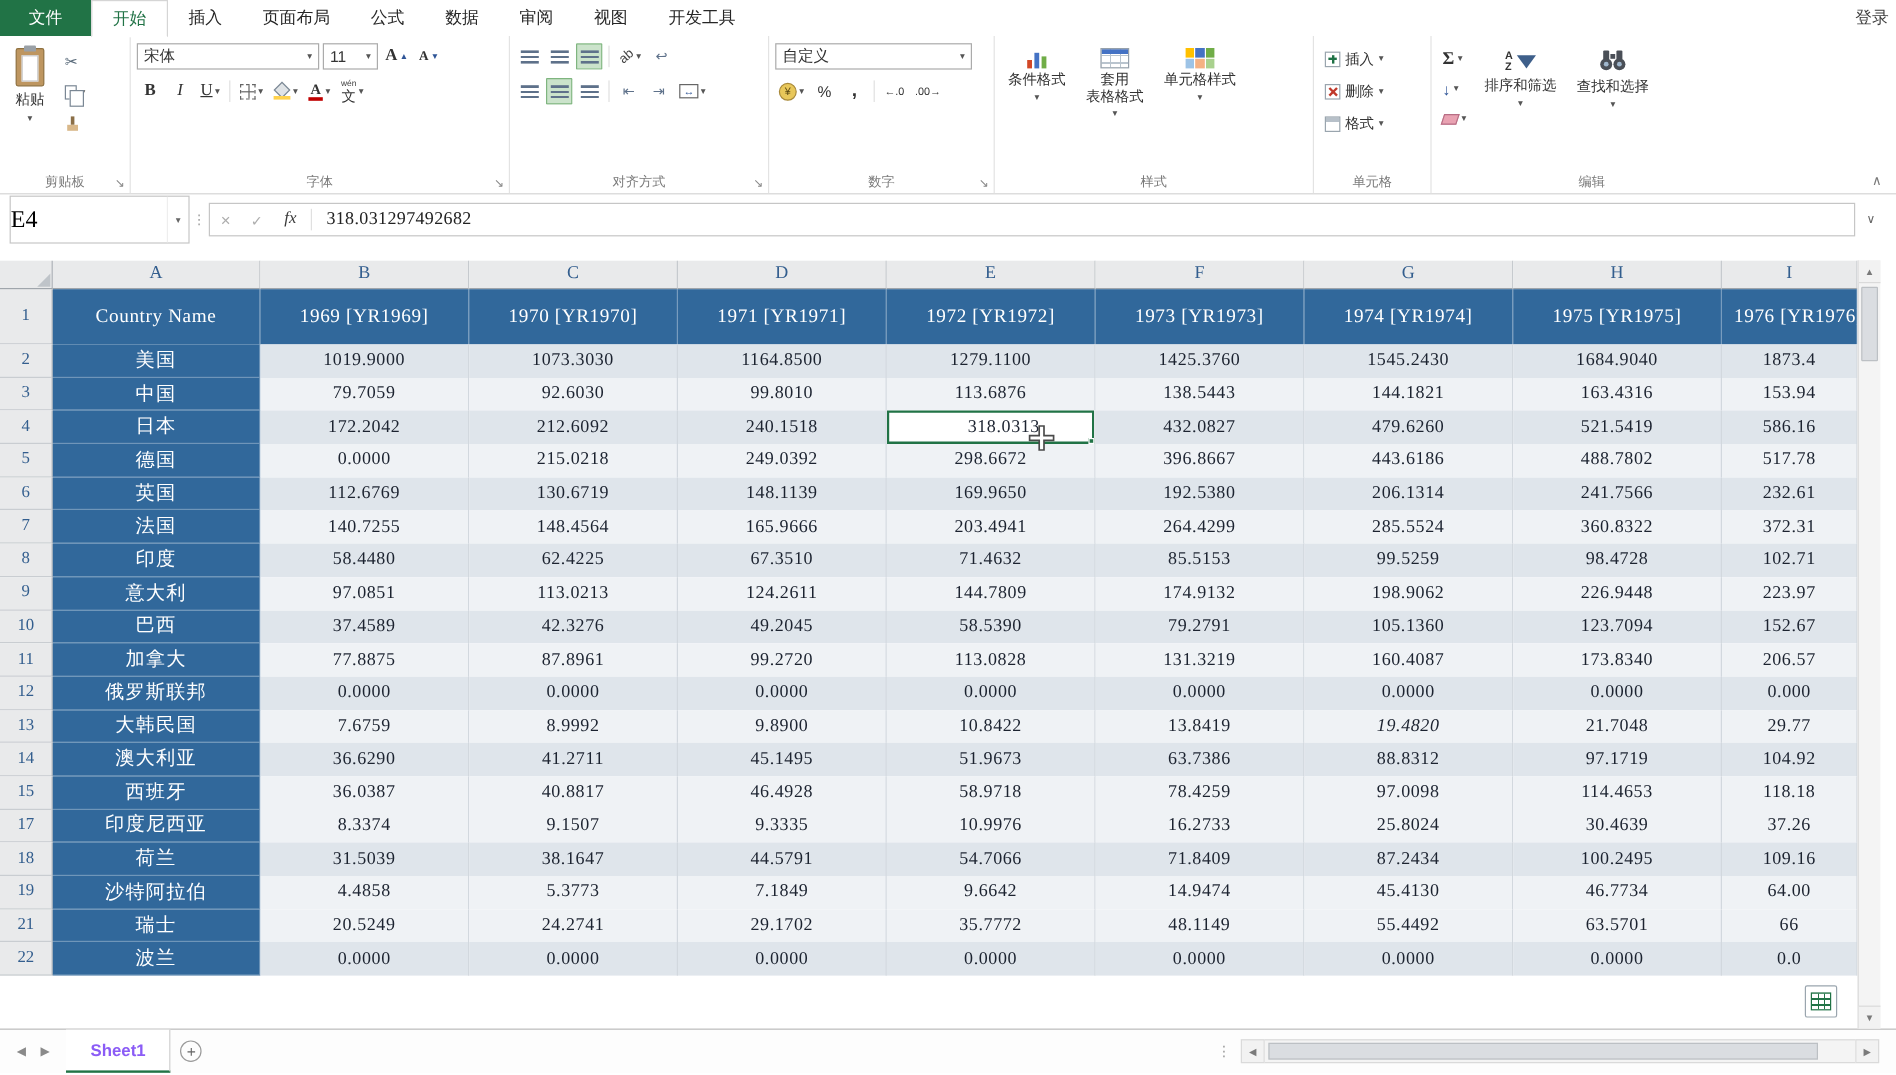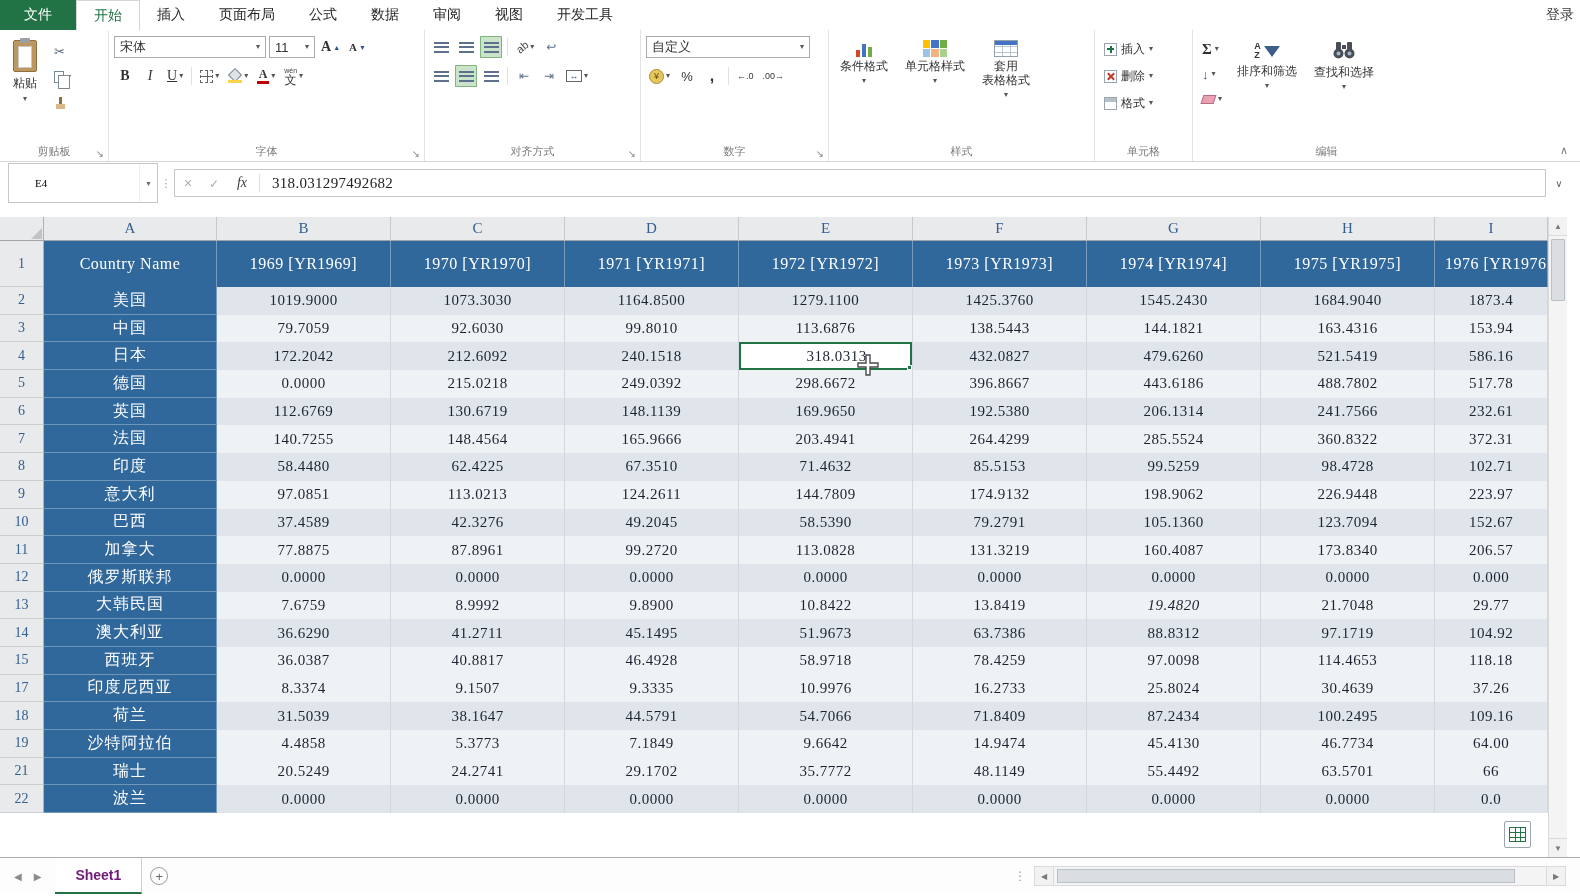--- a/index.html
+++ b/index.html
@@ -113,21 +113,21 @@
 .sigma{font-size:15px;font-weight:bold;color:#333;font-family:"Liberation Serif",serif}
 .darr::before{content:"↓";color:#2f5597;font-size:13px}
 .eraser{width:13px;height:9px;background:#e9a2b2;border:1px solid #b76e85;transform:skewX(-18deg);display:inline-block}
 .sort-icon{display:flex;align-items:center;gap:3px;height:22px}
 .az{display:flex;flex-direction:column;font-size:9px;font-weight:bold;color:#333;line-height:1.05}
 .az i{font-style:normal}
 .funnel{width:0;height:0;border-left:8px solid transparent;border-right:8px solid transparent;border-top:11px solid #3e5f8a}
 
 
 .fbar{height:42px;display:flex;align-items:center;padding:7px 8px;background:#fff}
-.namebox{width:150px;height:40px;border:1px solid #c6c6c6;display:flex;align-items:center;font-family:"Liberation Serif",serif;font-size:11px;padding-left:26px;background:#fff}
+.namebox{width:150px;height:40px;border:1px solid #c6c6c6;display:flex;align-items:center;font-family:"Liberation Serif",serif;font-size:20px;padding-left:0;background:#fff}
 .nb-dd{margin-left:auto;width:18px;align-self:stretch;display:flex;align-items:center;justify-content:center;color:#666;font-size:8px;border-left:1px solid #eee}
 .nb-dd::before{content:"▾"}
 .fdots{width:16px;text-align:center;color:#9a9a9a;font-size:11px}
 .fdots::before{content:"⋮"}
 .fright{flex:1;height:28px;border:1px solid #c6c6c6;display:flex;align-items:center;background:#fff}
 .fbtn{width:26px;text-align:center;font-size:14px;color:#adadad}
 .fcancel::before{content:"×"}
 .fcheck::before{content:"✓";font-size:12px}
 .ffx{width:30px;text-align:center;font-family:"Liberation Serif",serif;font-style:italic;font-size:14px;color:#3b3b3b}
 .fsep{width:1px;height:18px;background:#e0e0e0;margin:0 2px}
@@ -164,21 +164,21 @@
 .vup::before{content:"▲"}
 .vdn{position:absolute;bottom:0;left:0;right:0;border-top:1px solid #dadada;border-bottom:none}
 .vdn::before{content:"▼"}
 .vthumb{position:absolute;left:2px;top:22px;width:14px;height:62px;background:#dadde1;border:1px solid #bcc0c4;border-radius:1px}
 
 
 .sheetbar{height:37px;border-top:1px solid #ababab;display:flex;align-items:stretch;background:#fdfdfd;font-size:14px}
 .snav{display:flex;align-items:center;gap:12px;padding:0 14px;color:#8a8a8a;font-size:10px}
 .tl::before{content:"◀"}
 .tr::before{content:"▶"}
-.stab{display:flex;align-items:center;padding:0 20px;color:#701a75;font-weight:bold;background:#fff;border-right:1px solid #d0d0d0;border-bottom:2px solid #217346}
+.stab{display:flex;align-items:center;padding:0 20px;color:#8b5cf6;font-weight:bold;background:#fff;border-right:1px solid #d0d0d0;border-bottom:2px solid #217346}
 .newsheet{width:34px;display:flex;align-items:center;justify-content:center}
 .newsheet span{width:18px;height:18px;border:1px solid #9a9a9a;border-radius:50%;display:flex;align-items:center;justify-content:center;font-size:13px;color:#666;line-height:1}
 .newsheet span::before{content:"+"}
 .sbspacer{flex:1}
 .splitter{display:flex;align-items:center;padding:0 8px;color:#9a9a9a;font-size:12px}
 .splitter::before{content:"⋮"}
 .hscroll{display:flex;align-items:center;padding-right:14px}
 .harrow{width:20px;height:20px;display:flex;align-items:center;justify-content:center;color:#7a7a7a;font-size:8px;background:#f2f2f2;border:1px solid #dadada}
 .hl::before{content:"◀"}
 .hr::before{content:"▶"}
@@ -367,34 +367,34 @@
     <div class="bigbtn">
       <span class="cf-icon">
           <i></i>
           <i></i>
           <i></i>
         </span>
       <span class="lbl">条件格式</span>
       <span class="dd"></span>
     </div>
     <div class="bigbtn">
-      <span class="cs-icon">
-          <i></i>
-          <i></i>
-          <i></i>
-          <i></i>
-          <i></i>
-          <i></i>
-        </span>
-      <span class="lbl">单元格样式</span>
-      <span class="dd"></span>
-    </div>
-    <div class="bigbtn">
       <span class="ft-icon"></span>
       <span class="lbl"><span>套用</span><br><span>表格格式</span></span>
+      <span class="dd"></span>
+    </div>
+    <div class="bigbtn">
+      <span class="cs-icon">
+          <i></i>
+          <i></i>
+          <i></i>
+          <i></i>
+          <i></i>
+          <i></i>
+        </span>
+      <span class="lbl">单元格样式</span>
       <span class="dd"></span>
     </div>
     <span class="glabel">样式</span>
   </div>
 
   <div class="rgroup" style="width:98px;flex-direction:column;gap:1px">
     <div class="rowbtn">
         <span class="cellico ins-icon"></span>
         <span>插入</span>
         <span class="dd"></span>

